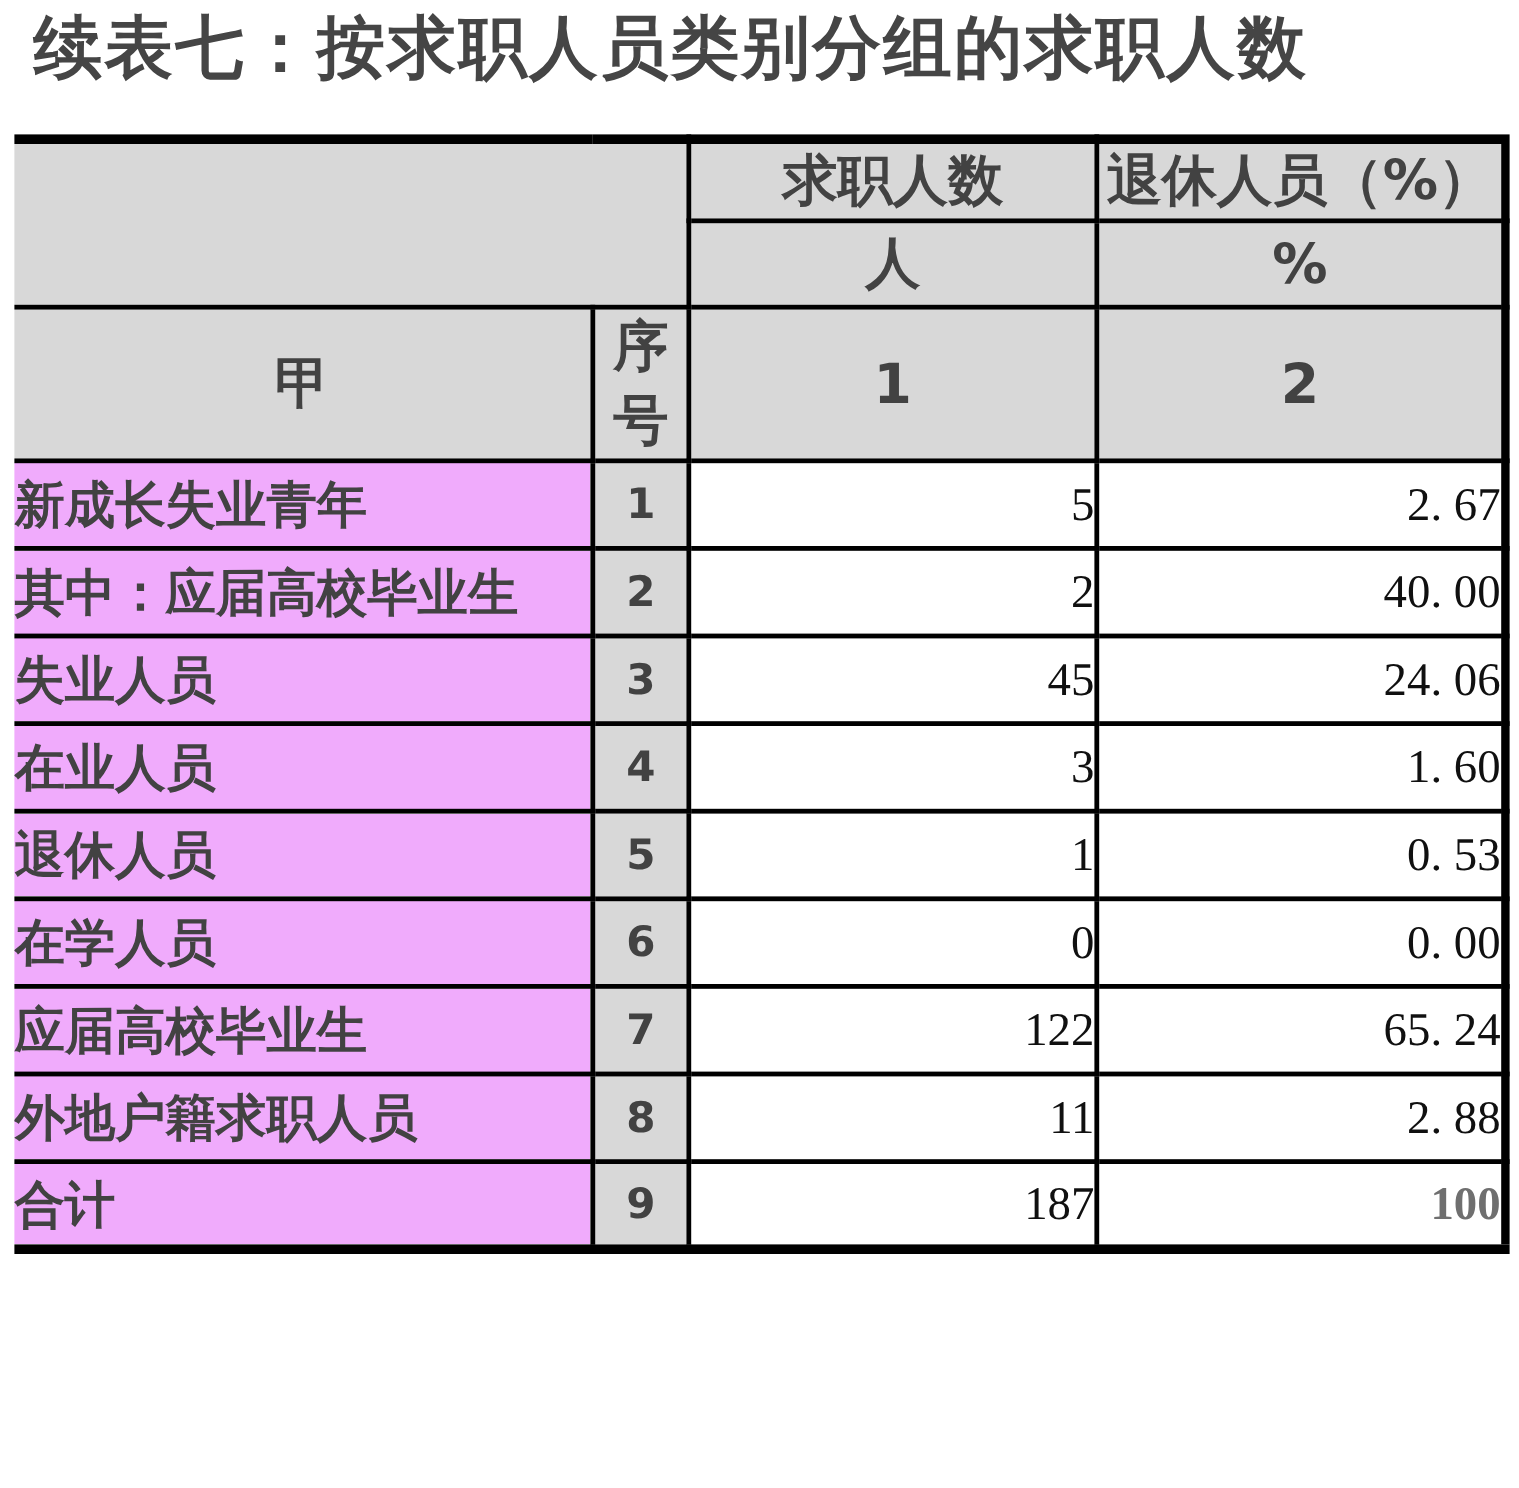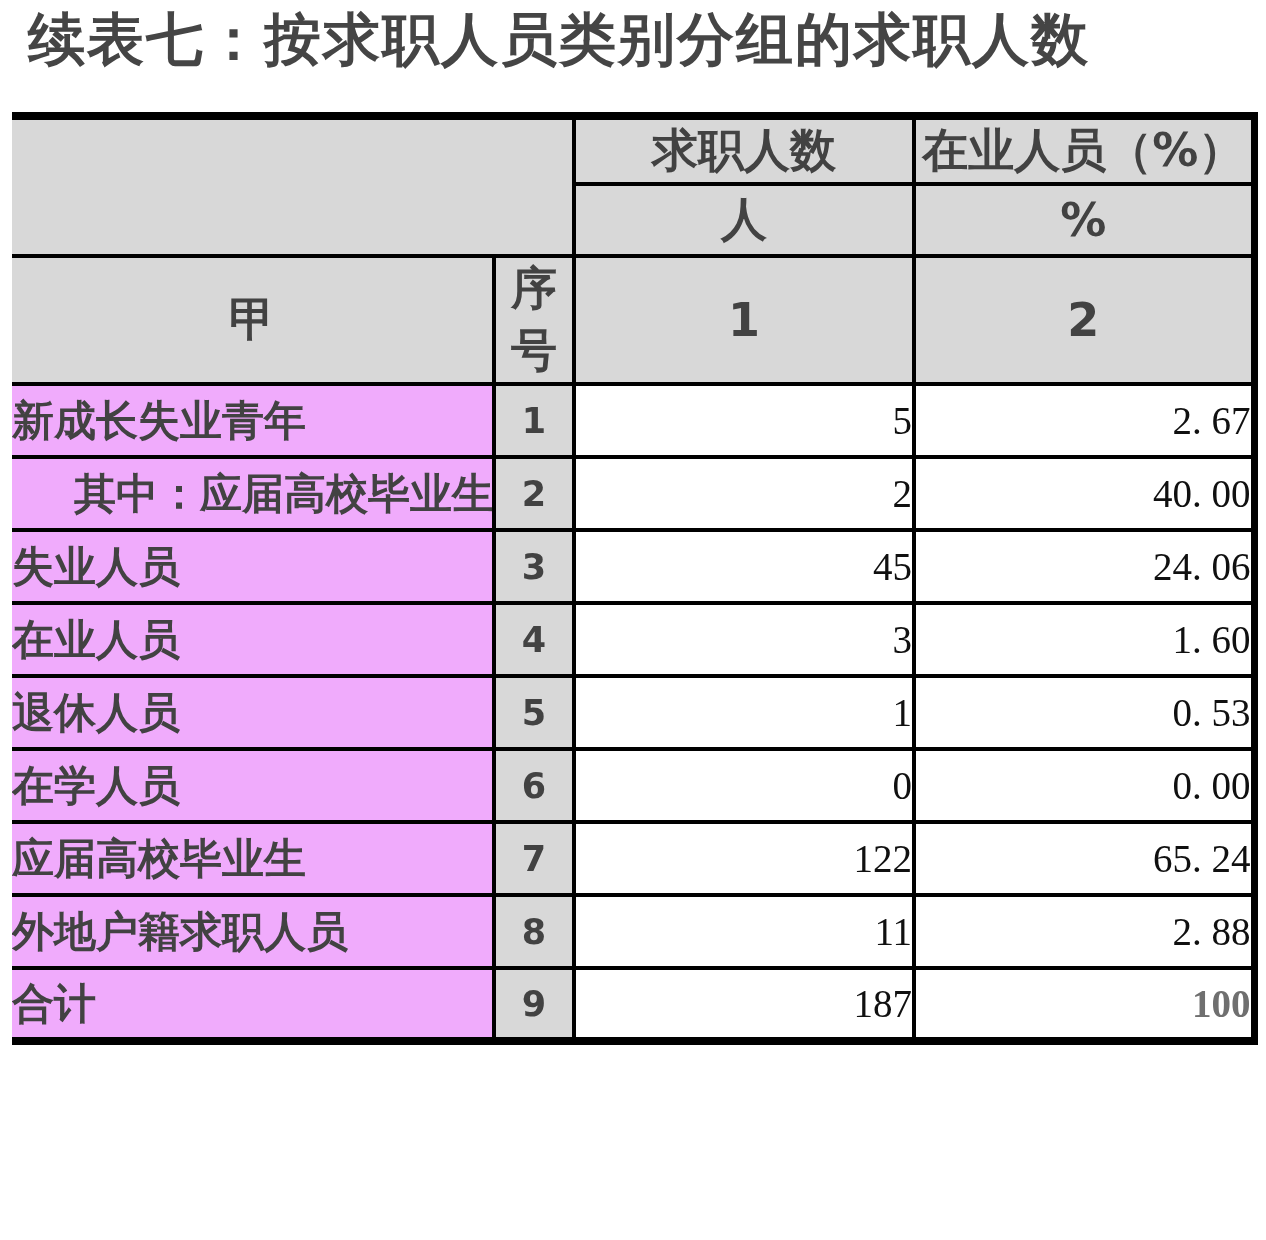--- a/index.html
+++ b/index.html
@@ -55,21 +55,21 @@
   .label-cell {
     background: #f0abfc;
     text-align: left;
     vertical-align: middle;
     padding-left: 12px;
     font-size: 42px;
     font-weight: bold;
     color: #424242;
     white-space: nowrap;
   }
-  .label-cell.indent { padding-left: 62px; }
+  .label-cell.indent { }
   .seq-cell {
     background: #d8d8d8;
     text-align: center;
     vertical-align: middle;
     font-size: 35px;
     font-weight: bold;
     color: #424242;
   }
   .num-cell {
     background: #ffffff;
@@ -104,21 +104,21 @@
     <colgroup>
       <col style="width:482px">
       <col style="width:80px">
       <col style="width:340px">
       <col style="width:340px">
     </colgroup>
     <thead>
       <tr class="hr1">
         <td class="gray edge-l" colspan="2" rowspan="2"></td>
         <th class="gray head">求职人数</th>
-        <th class="gray head">在业人员（%）</th>
+        <th class="gray head">退休人员（%）</th>
       </tr>
       <tr class="hr2">
         <th class="gray head">人</th>
         <th class="gray head">%</th>
       </tr>
       <tr class="hr3">
         <th class="gray head edge-l">甲</th>
         <th class="gray head">序号</th>
         <th class="gray head">1</th>
         <th class="gray head">2</th>

